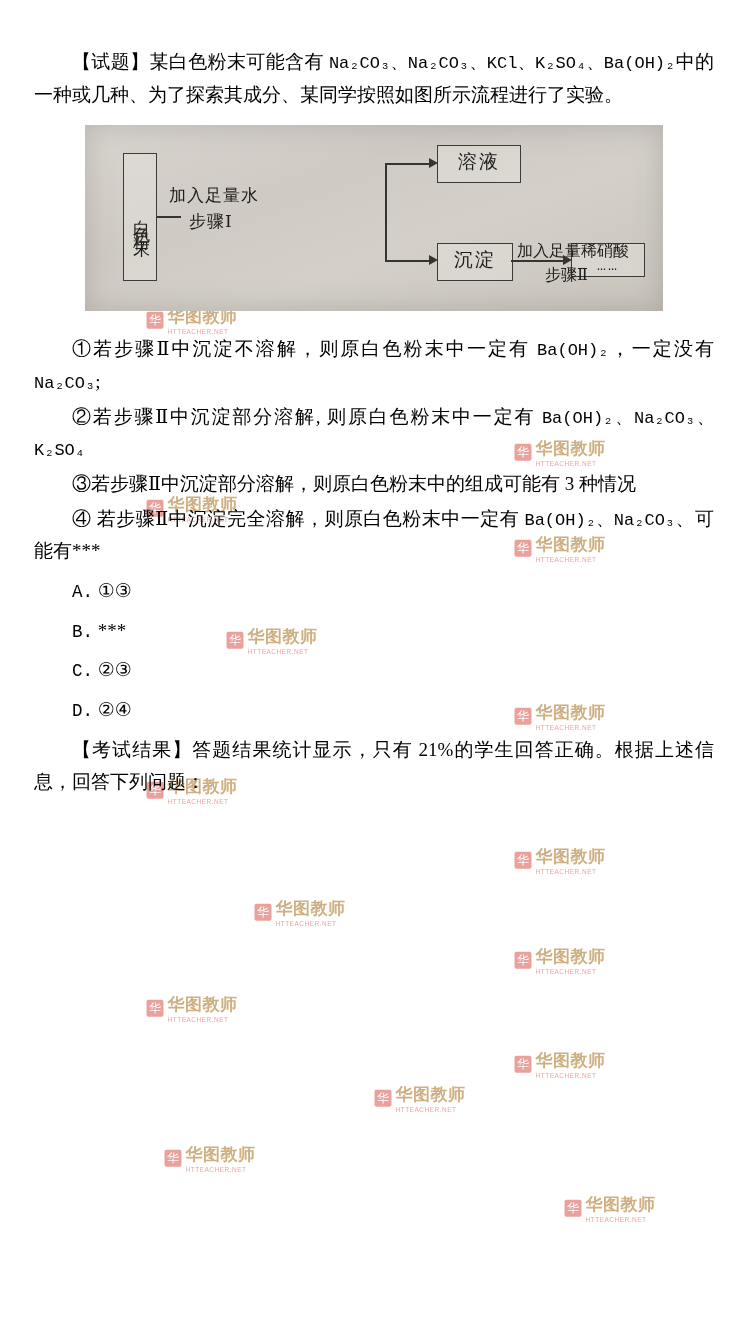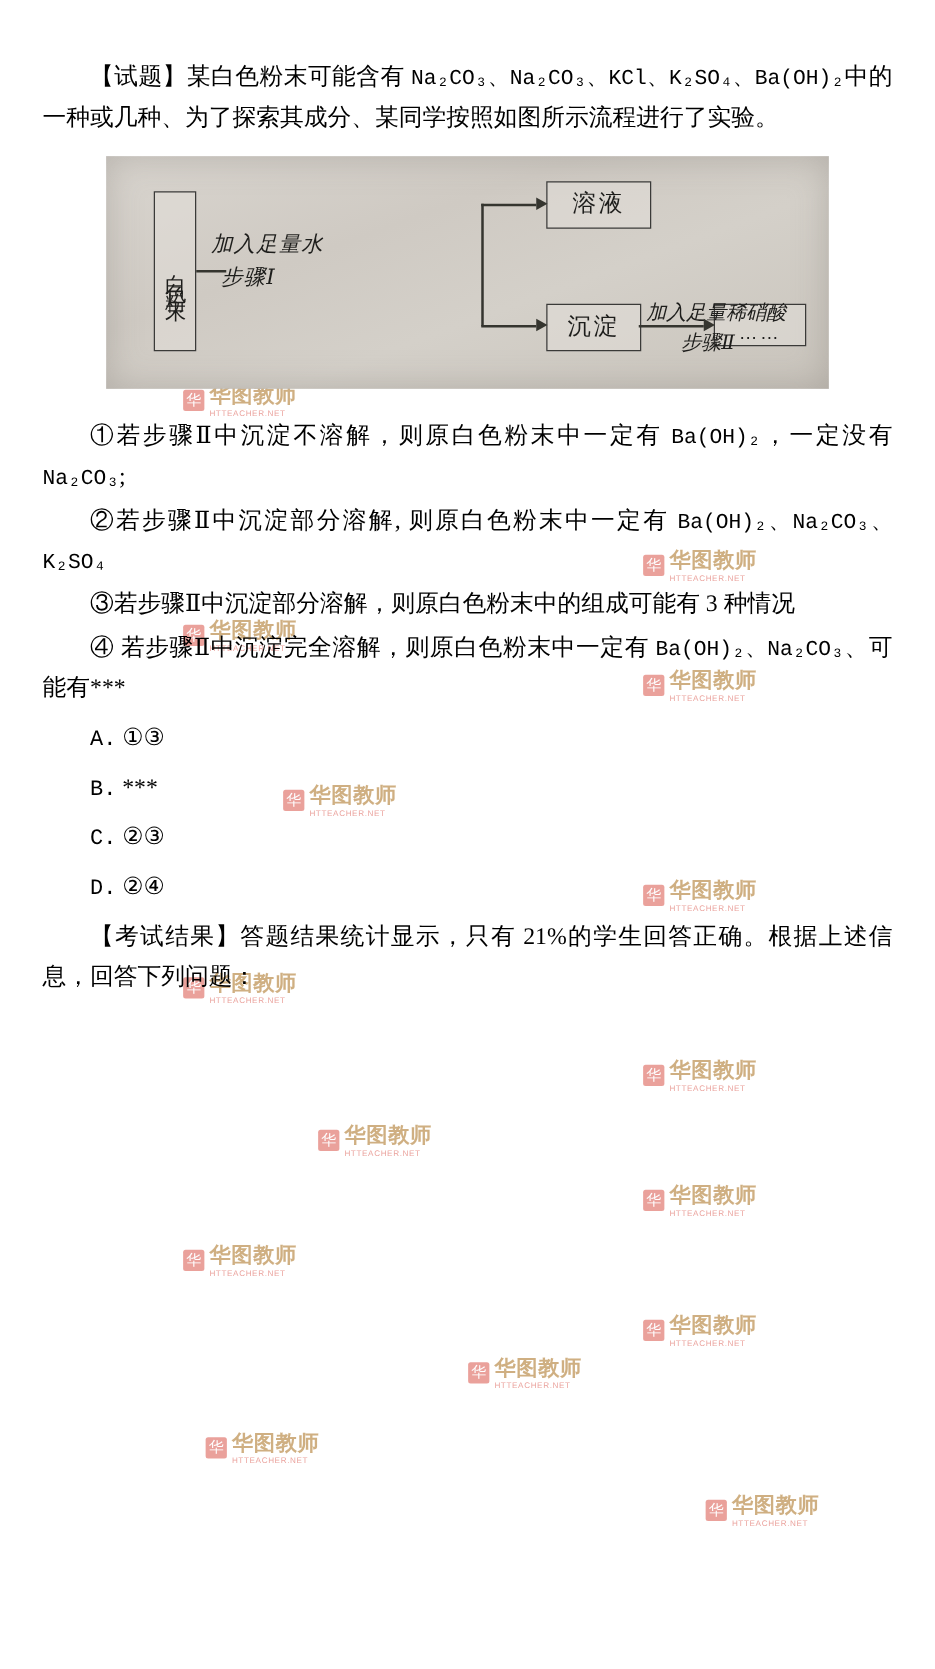--- a/index.html
+++ b/index.html
@@ -88,21 +88,21 @@
   .fbox {
     position: absolute;
     border: 1.6px solid #3a3a38;
     background: rgba(226,223,216,0.55);
     display: flex;
     align-items: center;
     justify-content: center;
     font-size: 17px;
     line-height: 1.05;
     color: #1d1d1b;
-    font-family: Liberation Sans, sans-serif;
+    font-family: Liberation Mono, monospace;
   }
   #fig-powder {
     left: 38px; top: 28px; width: 34px; height: 128px;
     writing-mode: vertical-rl;
     letter-spacing: 7px;
     padding-top: 6px;
     box-sizing: border-box;
   }
   #fig-solution {
     left: 352px; top: 20px; width: 82px; height: 36px;
@@ -117,24 +117,23 @@
     font-size: 15px; letter-spacing: 2px;
     align-items: flex-end; padding-bottom: 2px; box-sizing: border-box;
   }
   .flabel {
     position: absolute;
     font-size: 17px;
     color: #1d1d1b;
     white-space: nowrap;
     text-align: left;
     font-family: "Liberation Serif", "DejaVu Serif", serif;
-    font-style: italic;
   }
   #fig-step1-a { left: 84px; top: 56px; letter-spacing: 1px; }
-  #fig-step1-b { left: 92px; top: 82px; letter-spacing: 1px; }
+  #fig-step1-b { left: 104px; top: 82px; letter-spacing: 1px; }
   #fig-step2-a { left: 432px; top: 112px; font-size: 16px; }
   #fig-step2-b { left: 460px; top: 136px; font-size: 16px; }
 
   .fline {
     position: absolute;
     background: #35352f;
   }
   .harrow-head {
     position: absolute;
     width: 0; height: 0;

